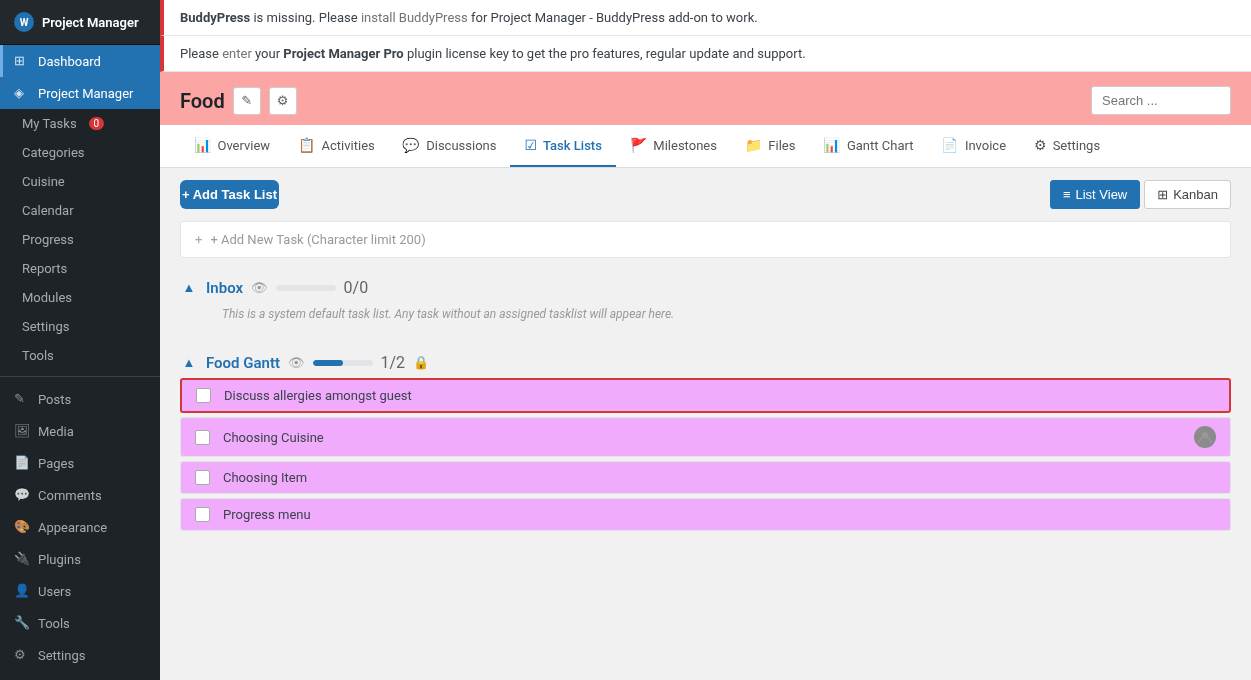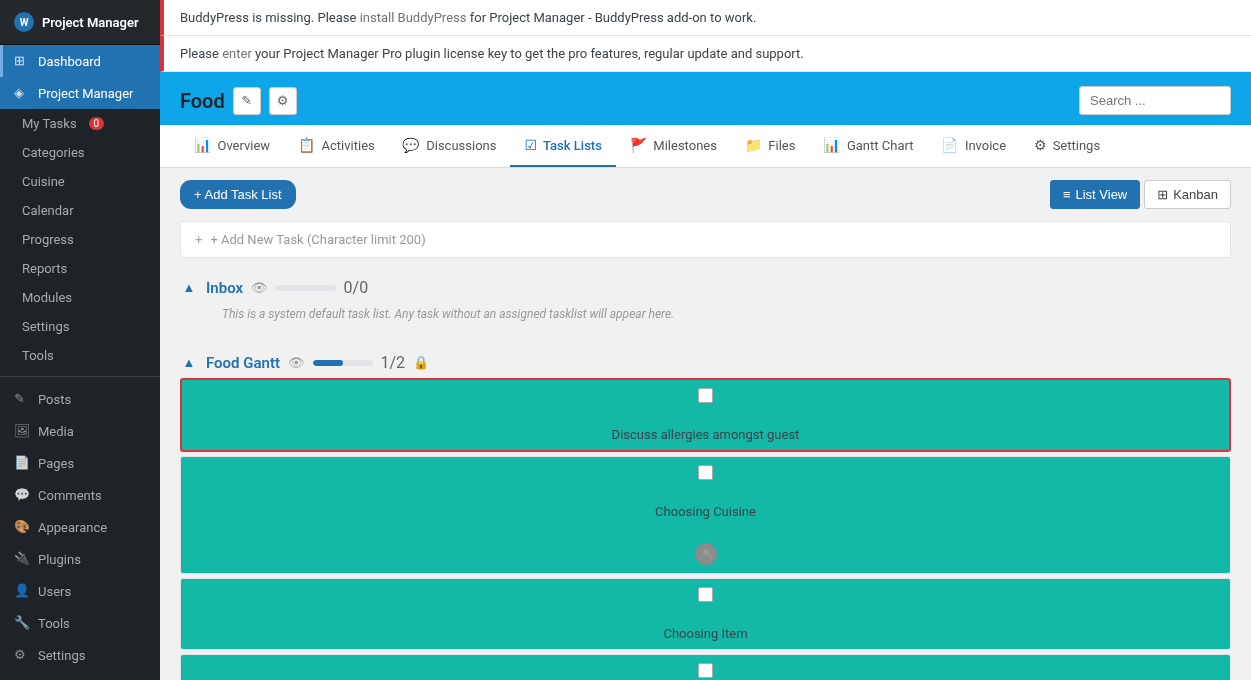--- a/index.html
+++ b/index.html
@@ -81,29 +81,29 @@
     .notice {
       background: #fff;
       border-left: 4px solid #d63638;
       padding: 10px 16px;
       margin: 0;
       font-size: 13px;
       color: #3c434a;
       border-bottom: 1px solid #e2e4e7;
     }
     .notice a { color: #737373; text-decoration: none; }
-    .notice strong { font-weight: 400; }
+    .notice strong { font-weight: 700; }
 
     
     .project-header {
       display: flex;
       align-items: center;
       gap: 8px;
       padding: 14px 20px 10px;
-      background: #0ea5e9;
+      background: #fca5a5;
     }
     .project-title {
       font-size: 20px;
       font-weight: 600;
       color: #1e2327;
     }
     .icon-btn {
       width: 28px; height: 28px;
       border: 1px solid #ccc;
       background: #fff;
@@ -112,21 +112,21 @@
       cursor: pointer;
       color: #666;
       font-size: 13px;
     }
     .search-box {
       margin-left: auto;
       border: 1px solid #ccc;
       border-radius: 3px;
       padding: 6px 10px;
       font-size: 13px;
-      width: 152px;
+      width: 140px;
       background: #fff;
       color: #999;
     }
 
     
     .tabs-bar {
       display: flex;
       align-items: center;
       background: #fff;
       border-bottom: 1px solid #ddd;
@@ -152,25 +152,25 @@
       display: flex;
       align-items: center;
       justify-content: space-between;
       padding: 12px 20px;
       background: #f1f1f1;
     }
     .btn-add-tasklist {
       background: #2271b1;
       color: #fff;
       border: none;
-      border-radius: 11px;
-      padding: 7px 14px;
-      font-size: 13px;
-      cursor: pointer;
-      font-weight: 400;
+      border-radius: 6px;
+      padding: 7px 2px;
+      font-size: 13px;
+      cursor: pointer;
+      font-weight: 700;
     }
     .view-toggle { display: flex; gap: 4px; }
     .view-btn {
       display: flex; align-items: center; gap: 5px;
       padding: 6px 12px;
       border: 1px solid #ccc;
       background: #fff;
       border-radius: 3px;
       font-size: 13px;
       cursor: pointer;
@@ -235,29 +235,28 @@
       background: #72aee6;
       border-radius: 3px;
     }
     .progress-text { font-size: 16px; color: #666; }
     .lock-icon { color: #999; font-size: 13px; }
 
     
     .task-item {
       display: flex;
       align-items: center;
-      gap: 24px;
+      gap: 13px;
       padding: 8px 14px;
-      background: #14b8a6;
+      background: #f0abfc;
       border: 1px solid #e2e4e7;
       border-radius: 3px;
       margin-bottom: 4px;
       font-size: 13px;
       color: #3c434a;
-      flex-direction: column;
     }
     .task-item.highlighted {
       border: 2px solid #d63638;
     }
     .task-checkbox {
       width: 15px; height: 15px;
       border: 1px solid #aaa;
       border-radius: 2px;
       background: #fff;
       cursor: pointer;

